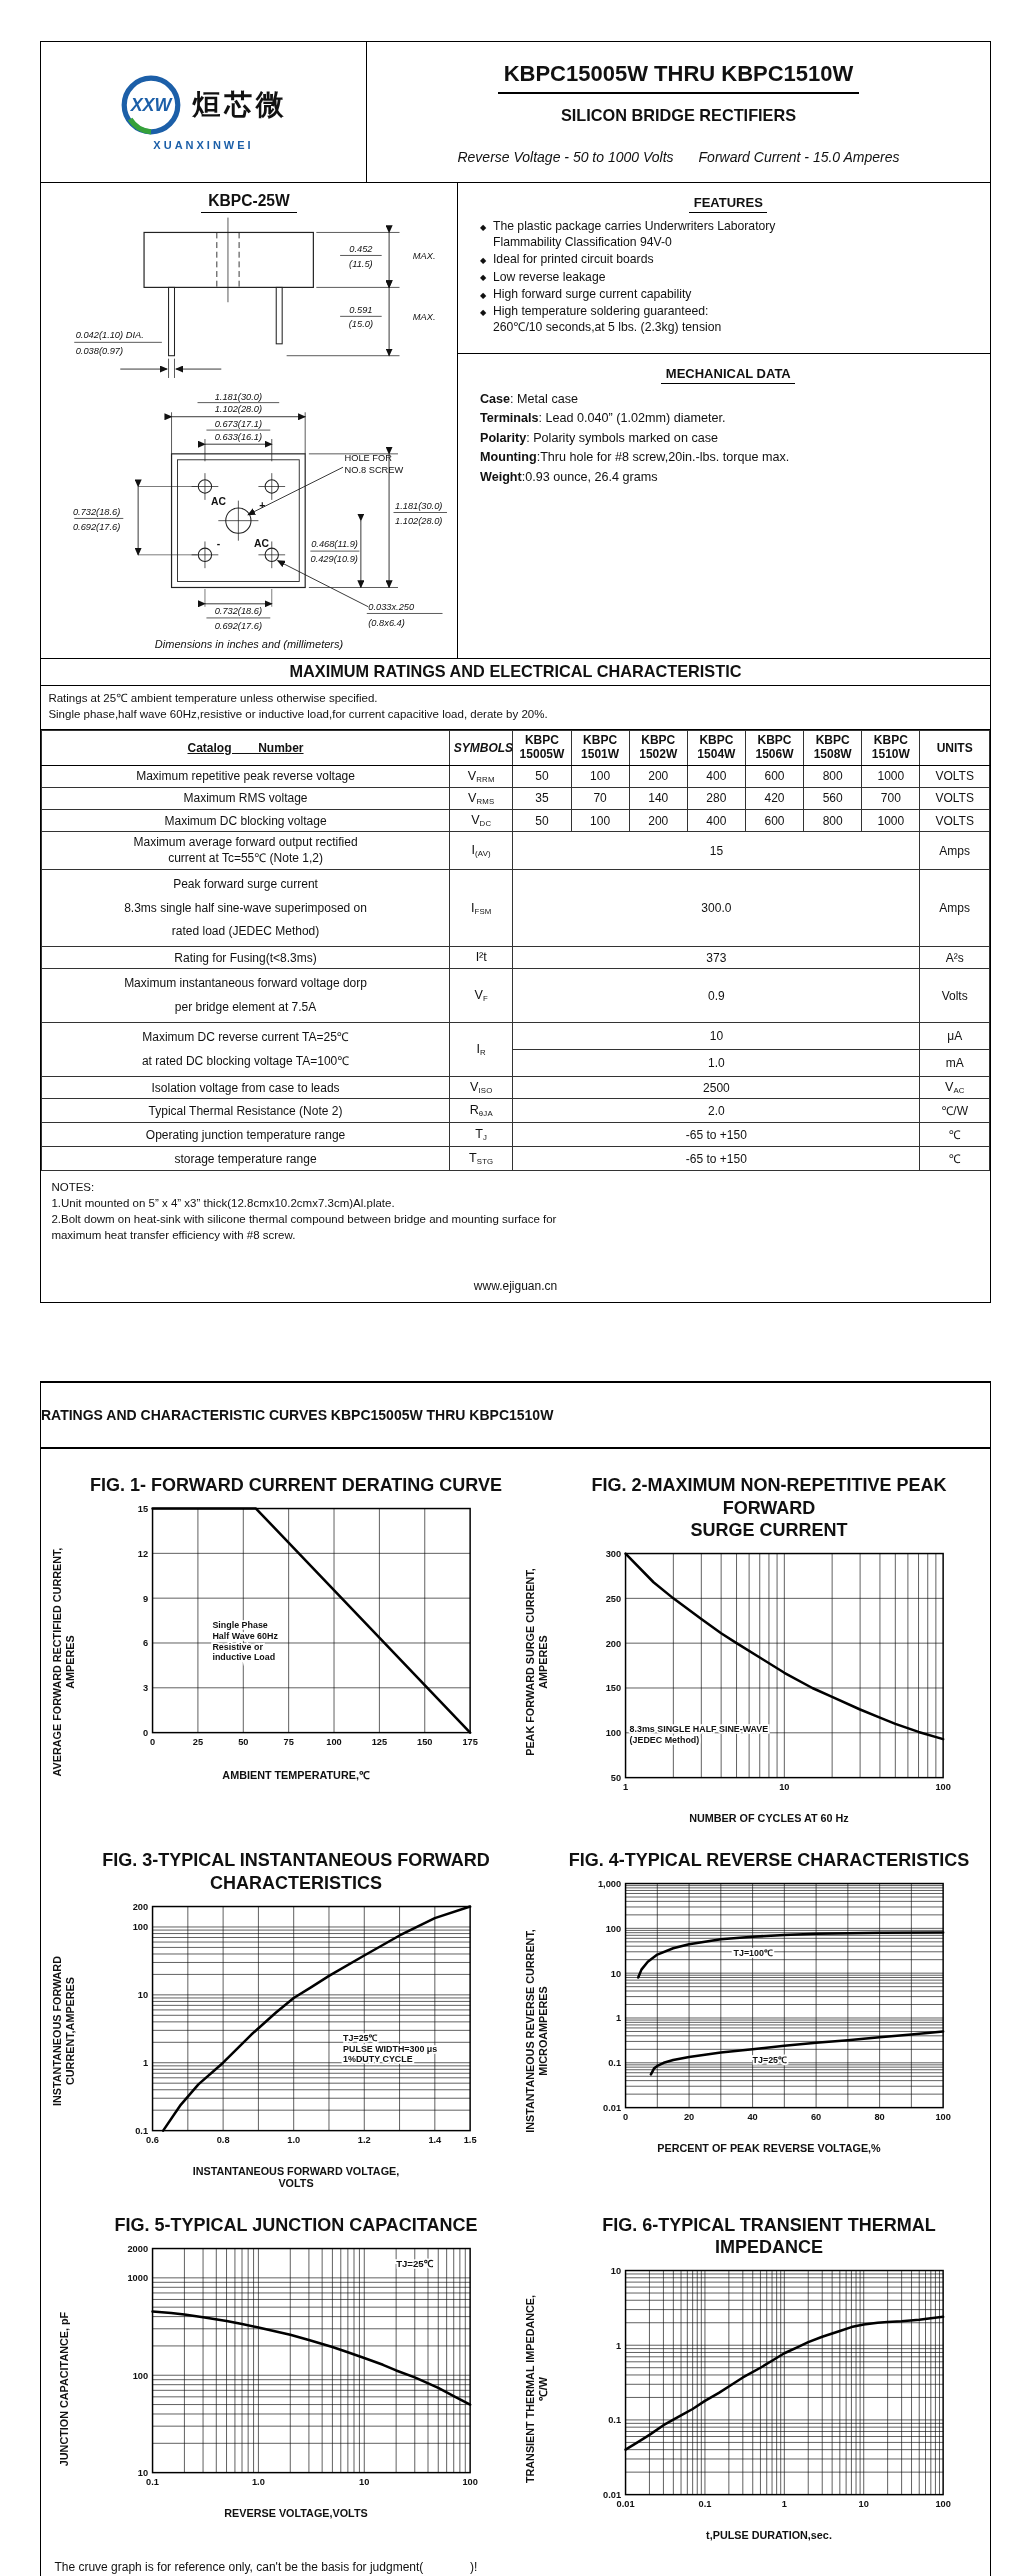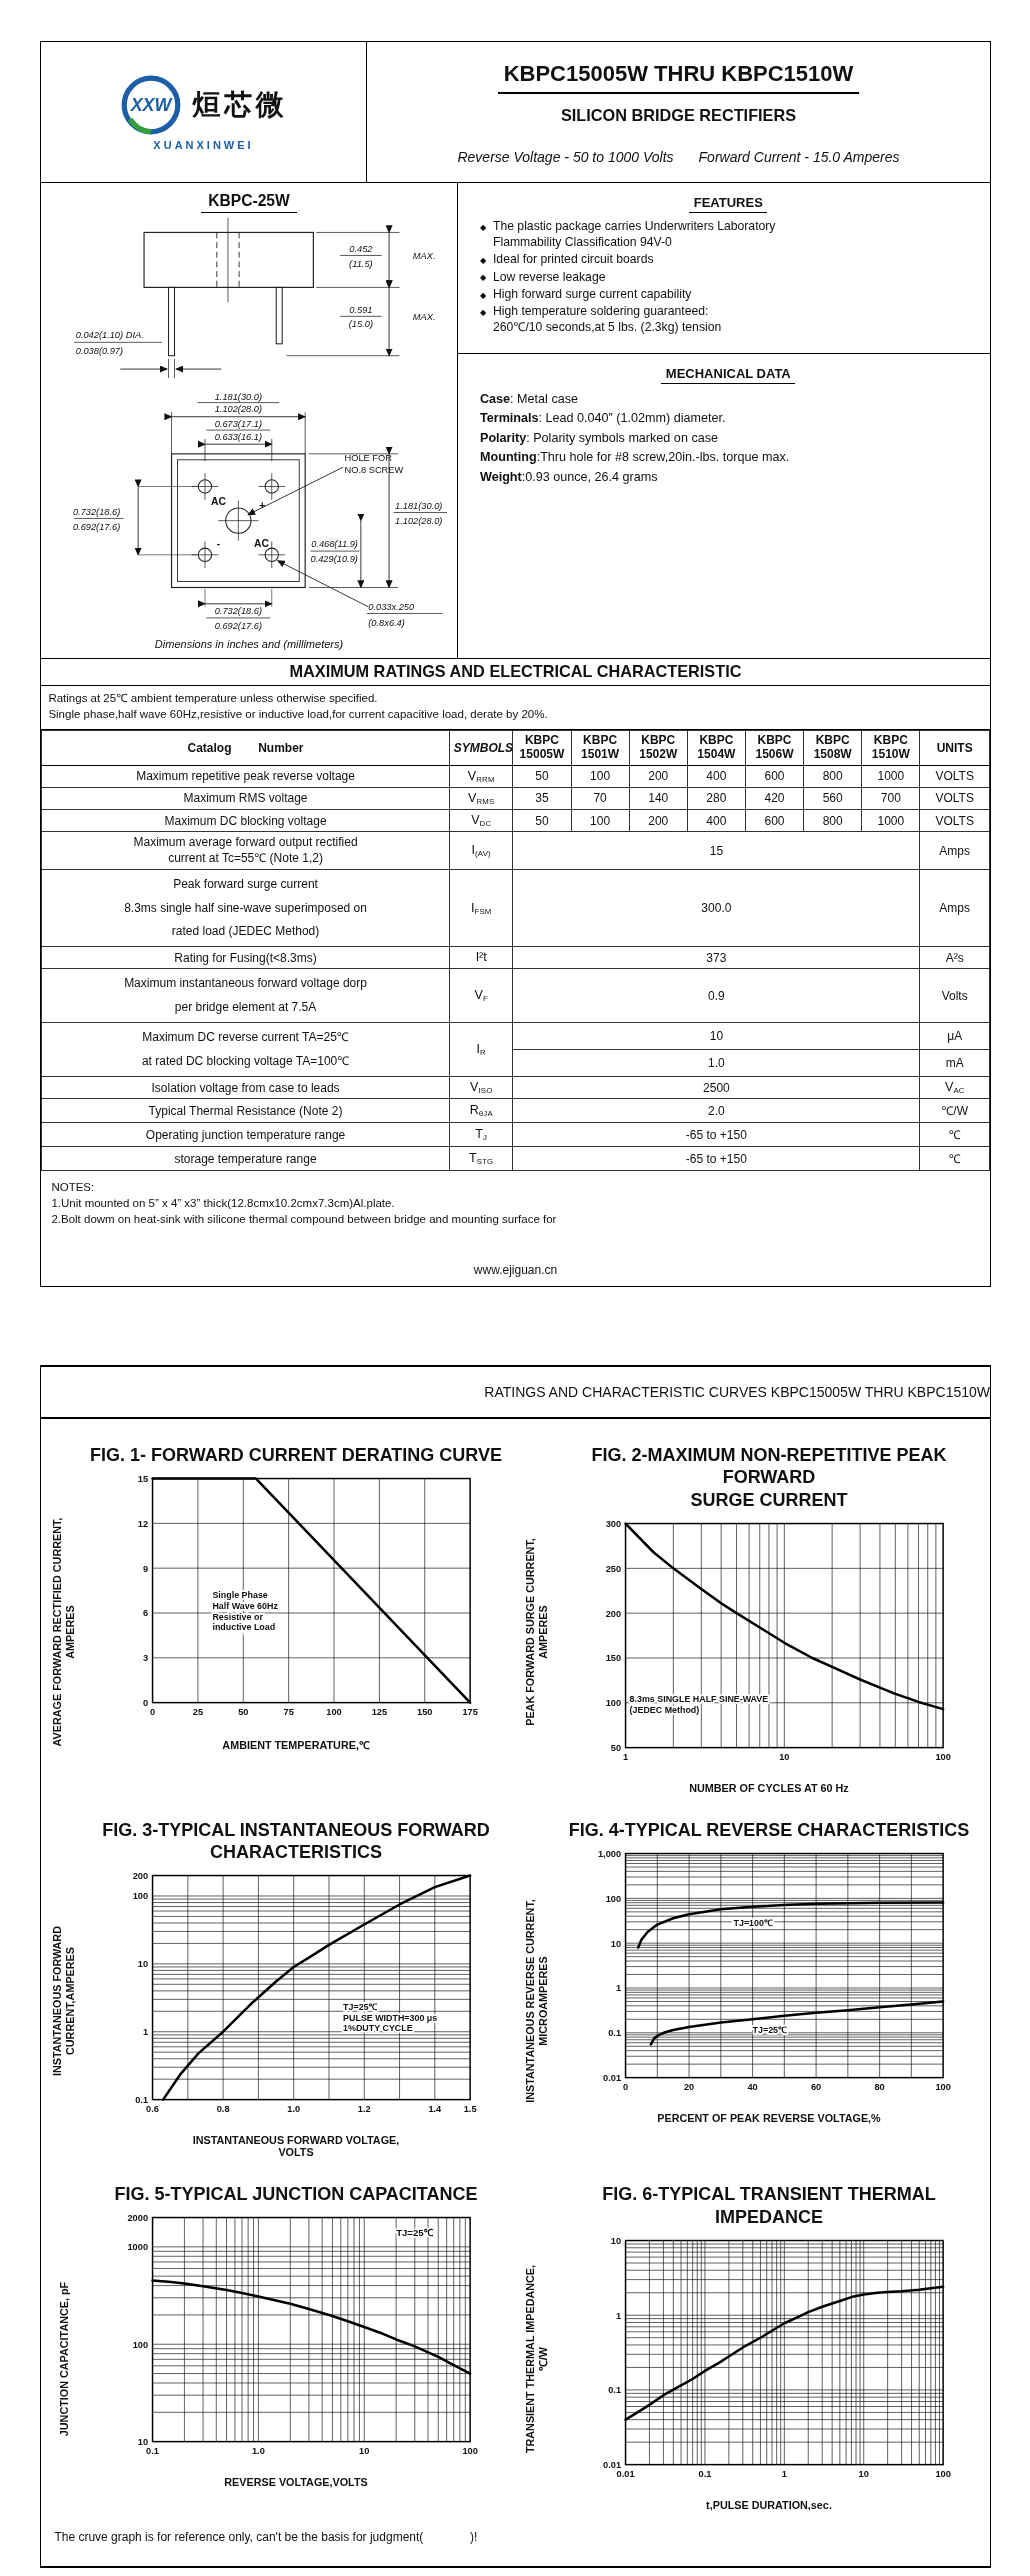--- a/index.html
+++ b/index.html
@@ -39,37 +39,37 @@
   .mech-line b { font-weight:bold; }
 
   
   .banner { border-top:1.5px solid #000; border-bottom:1.5px solid #000; text-align:center;
             font-size:16.3px; font-weight:bold; padding:3.7px 0; }
   .preamble { font-size:11.5px; padding:5.2px 7.4px 6.7px; border-bottom:1.5px solid #000; line-height:1.35; }
   table.ratings { width:100%; border-collapse:collapse; table-layout:fixed; }
   table.ratings td, table.ratings th { border:0.7px solid #333; padding:3px 3.7px; text-align:center;
             font-size:12px; vertical-align:middle; }
   table.ratings th { font-weight:bold; }
-  th.cath { text-align:left; font-weight:normal; font-size:12.6px; white-space:pre; padding-left:6px; }
+  th.cath { text-align:left; font-weight:normal; font-size:12.6px; white-space:pre; padding-left:6px;text-decoration:underline; }
   th.symh { font-style:italic; font-weight:normal; font-size:10.8px; }
   th.dev { font-size:9.3px; line-height:1.15; white-space:pre-line; }
   td.lab { text-align:left; font-size:11.5px; padding-left:6px; white-space:pre-line; }
   td.lab.tall { line-height:1.95; }
   tr.hrow th { border-bottom:1.5px solid #000; }
   .symmain { font-size:12.6px; }
   .symsub { font-size:7.8px; vertical-align:-2.2px; letter-spacing:0.2px; }
   .unitsub { font-size:7.8px; vertical-align:-2.2px; }
 
   .notes { padding:7.4px 10.4px 0; font-size:11.5px; line-height:1.4; }
   .footer1 { text-align:center; font-size:12px; padding:36px 0 9px; }
   .footer2 { text-align:center; font-size:12px; margin:7.4px 0 16.3px; }
 
   
-  .p2title { border-bottom:2.2px solid #000; text-align:right; font-weight:normal;
-             font-size:14px; padding:17px 0; }
+  .p2title { border-bottom:2.2px solid #000; text-align:left; font-weight:bold;
+             font-size:14px; padding:24px 0; }
   .figrow { display:flex; justify-content:space-around; padding:22px 1.5px 0; }
   .figure { display:flex; width:464px; }
   .ylab-wrap { width:34px; position:relative; }
   .ylab { position:absolute; top:54%; left:50%; width:260px;
           transform:translate(-50%,-50%) rotate(-90deg);
           text-align:center; font-weight:bold; font-size:10.8px; line-height:1.18; white-space:pre-line; }
   .figmain { flex:1; text-align:center; }
   .figtitle { font-weight:bold; font-size:18px; line-height:1.25; white-space:pre-line; margin:3px 0 4.5px; }
   .xlab { font-weight:bold; font-size:10.8px; margin-top:12px; white-space:pre-line; }
   svg.chart { display:block; margin:0 auto; }
@@ -399,20 +399,21 @@
       <td colspan="7">-65 to +150</td>
       <td>℃</td>
     </tr>
   </tbody>
     </table>
 
   <div class="notes">
     <div>NOTES:</div>
     <div>1.Unit mounted on 5”  x 4”  x3”  thick(12.8cmx10.2cmx7.3cm)Al.plate.</div>
     <div>2.Bolt dowm on heat-sink with silicone thermal compound between bridge and mounting surface for</div>
+    <div class="pre">   maximum heat transfer efficiency with #8 screw.</div>
   </div>
 
   <div class="footer1">www.ejiguan.cn</div>
 </div>
 
 <div class="sheet" id="sheet2">
   <div class="p2title">RATINGS AND CHARACTERISTIC CURVES KBPC15005W THRU KBPC1510W</div>
 
   <div class="figrow">
     <div class="figure">

